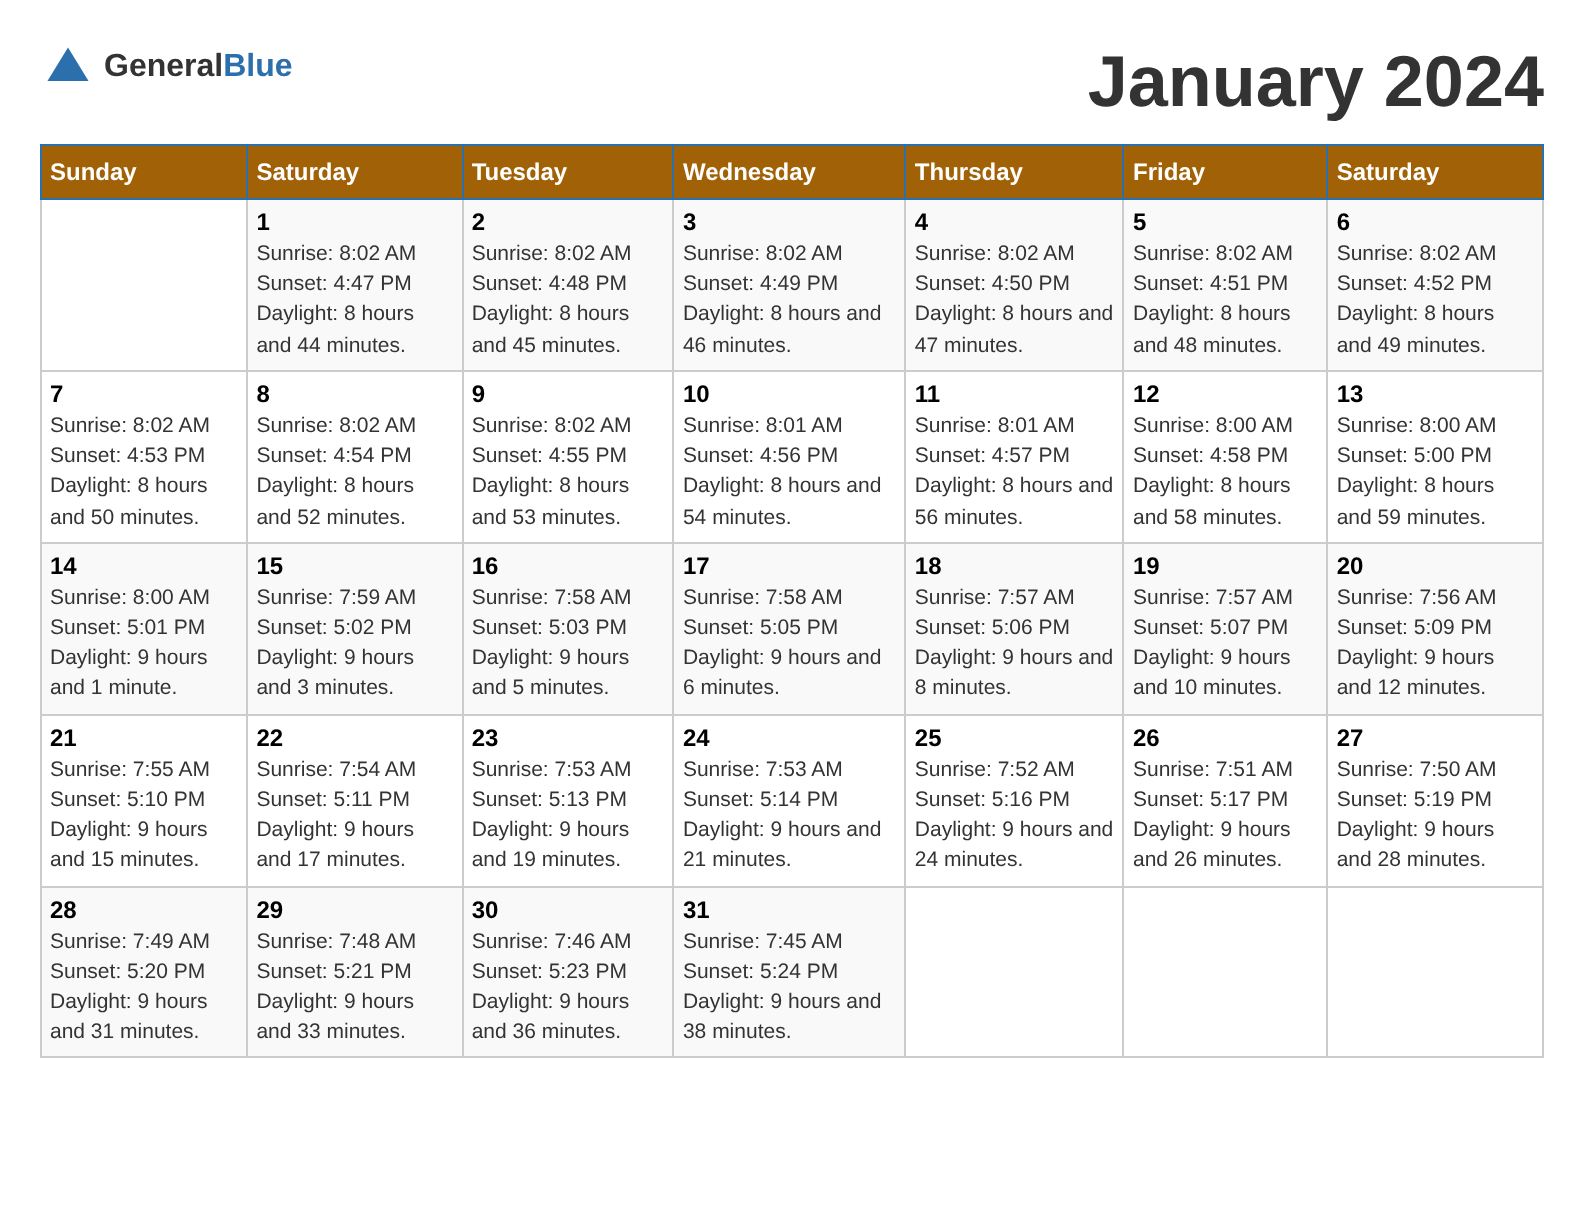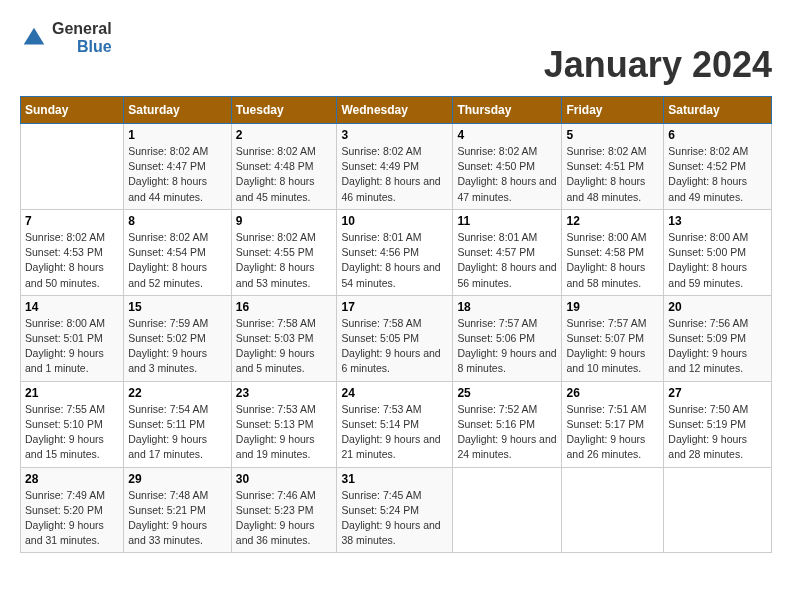--- a/index.html
+++ b/index.html
@@ -16,41 +16,39 @@
       align-items: flex-start;
       margin-bottom: 10px;
     }
     .logo {
       display: flex;
       align-items: center;
       gap: 4px;
     }
     .logo-text {
       display: flex;
-      flex-direction: column;
+      flex-direction: row;
       line-height: 1.1;
-      align-items: flex-end;
     }
     .logo-general {
       font-size: 16px;
       font-weight: bold;
       color: #333;
     }
     .logo-blue {
       font-size: 16px;
       font-weight: bold;
       color: #2c6fad;
     }
     .logo-icon {
       width: 28px;
       height: 28px;
     }
     .title-area {
       text-align: left;
-      margin-top: 24px;
     }
     .main-title {
       font-size: 36px;
       font-weight: bold;
       color: #333;
     }
     .subtitle {
       font-size: 16px;
       color: #555;
     }

